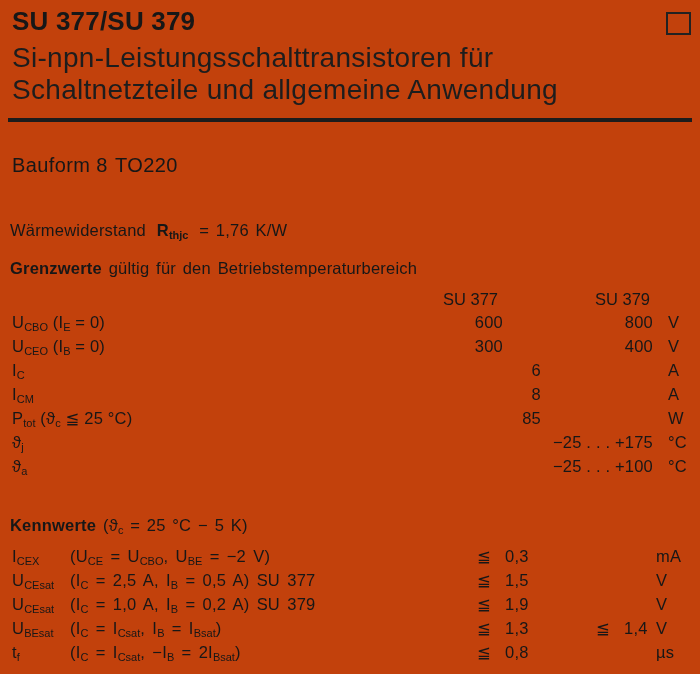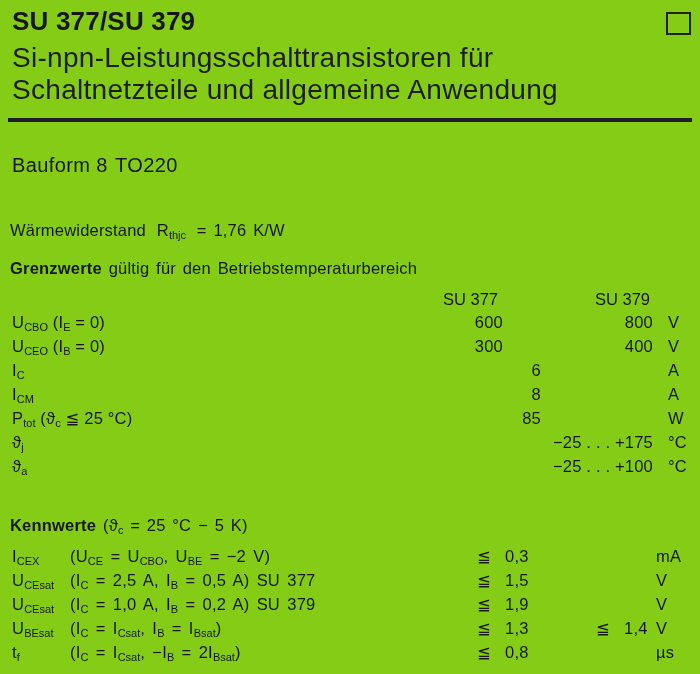--- a/index.html
+++ b/index.html
@@ -1,37 +1,37 @@
 <!DOCTYPE html>
 <html><head>
 <meta charset="utf-8">
 <style>
   html,body{margin:0;padding:0;background:#e9e9e6;}
   .page{
-    position:relative;width:700px;height:674px;background:#84cc16;
+    position:relative;width:700px;height:674px;background:#c2410c;
     font-family:"Liberation Sans","DejaVu Sans",sans-serif;
     color:#171717;overflow:hidden;
   }
   .abs{position:absolute;white-space:nowrap;}
   sub{font-size:11px;vertical-align:-3px;letter-spacing:0;}
 
   
   .title{left:12px;top:6px;font-size:26px;font-weight:700;letter-spacing:0.2px;}
   .corner-square{left:666px;top:12px;width:21px;height:19px;border:2.5px solid #222;background:transparent;}
   .subtitle{left:12px;top:42px;font-size:28px;font-weight:400;line-height:32px;letter-spacing:0.3px;color:#1d1d1d;white-space:nowrap;}
   .rule{left:8px;top:118px;width:684px;height:4px;background:#1c1c1c;}
 
   
   .bauform{top:154px;font-size:20px;letter-spacing:0.4px;}
   .bauform .pkg-name{position:absolute;left:12px;top:0;}
   .bauform .pkg-type{position:absolute;left:115px;top:0;}
 
   
   .thermal{left:10px;top:221px;font-size:16.5px;word-spacing:2px;letter-spacing:0.2px;}
-  .thermal .sym{font-weight:400;margin:0 4px;}
+  .thermal .sym{font-weight:700;margin:0 4px;}
 
   
   .sect-head{left:10px;font-size:16.5px;letter-spacing:0.2px;word-spacing:2px;}
   .sect-head b{font-weight:700;}
   .gw-head{top:259px;}
   .kw-head{top:516px;}
 
   
   .colhdr{top:290px;font-size:16.5px;}
   .colhdr .c1{position:absolute;left:443px;top:0;width:62px;}

